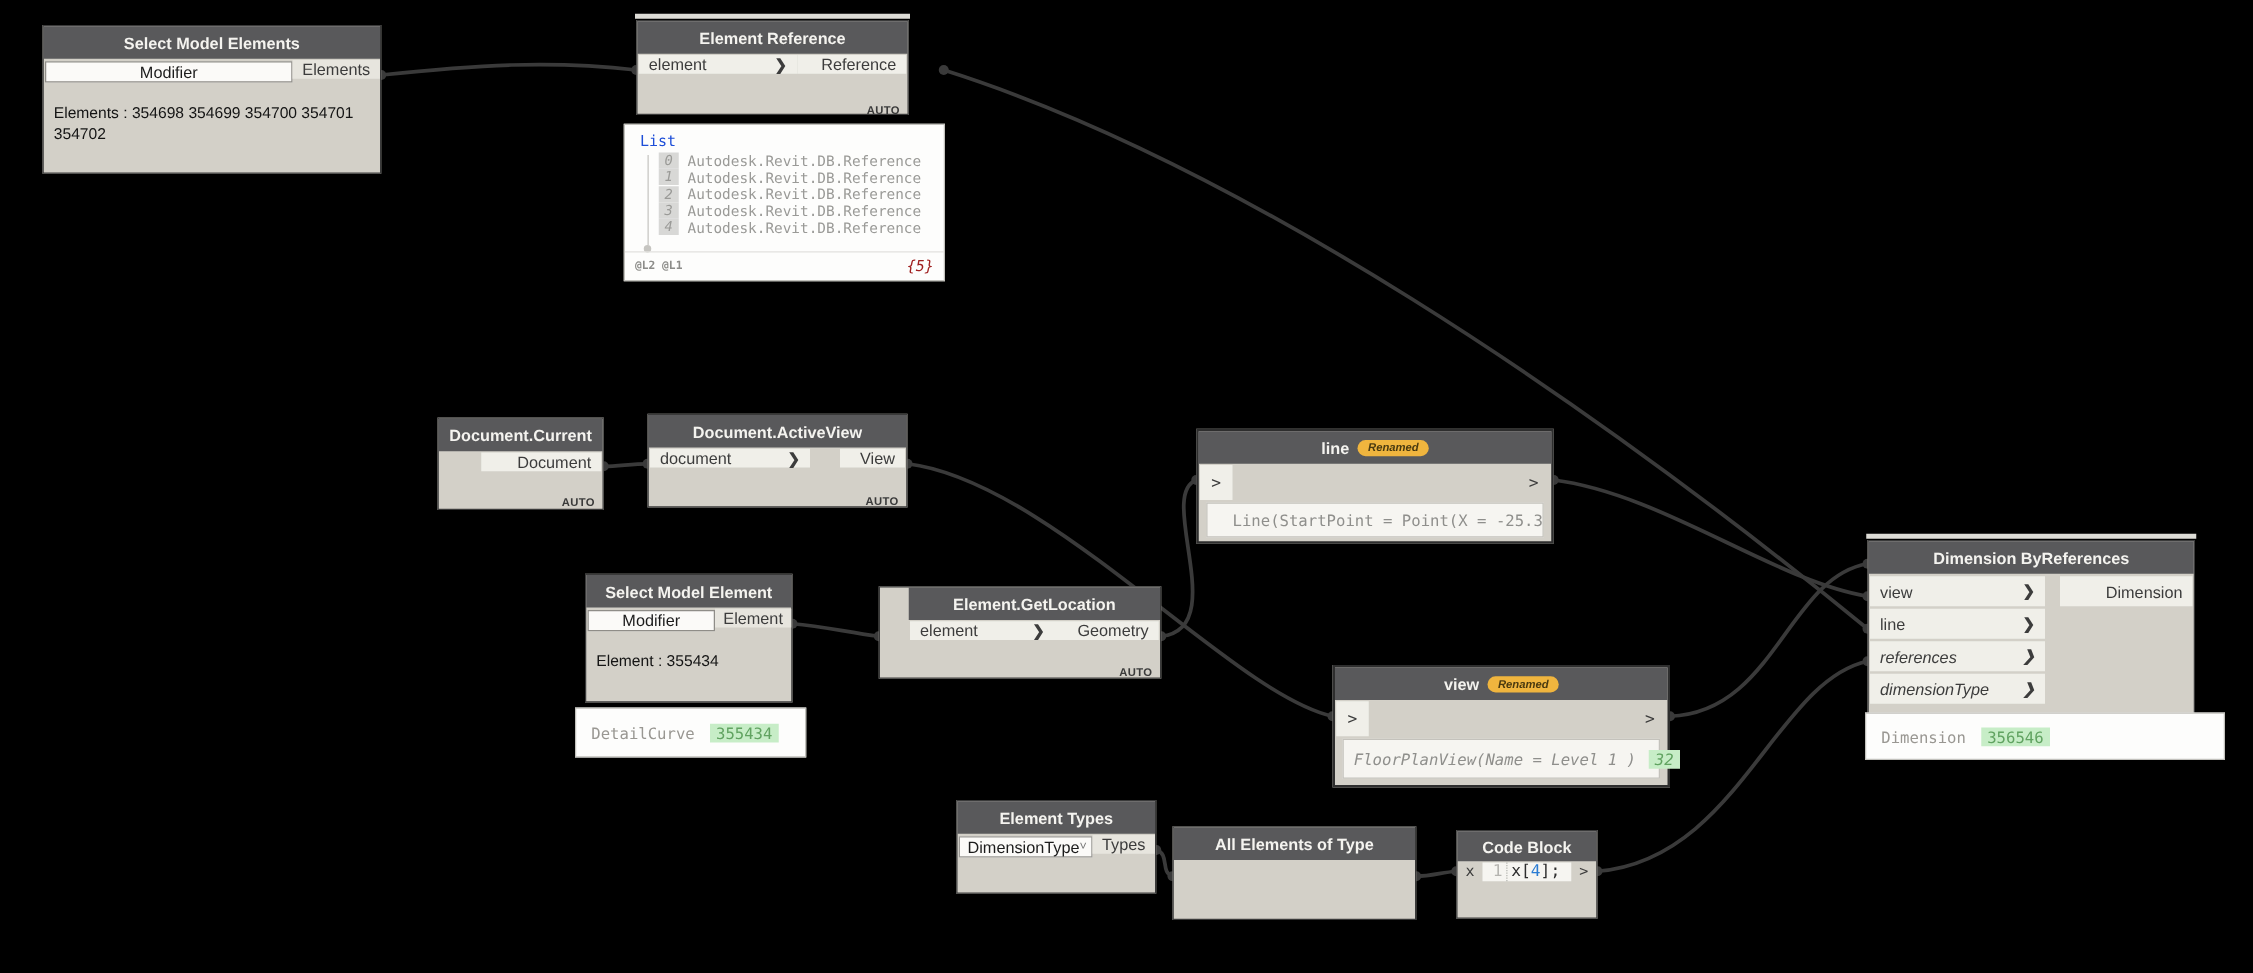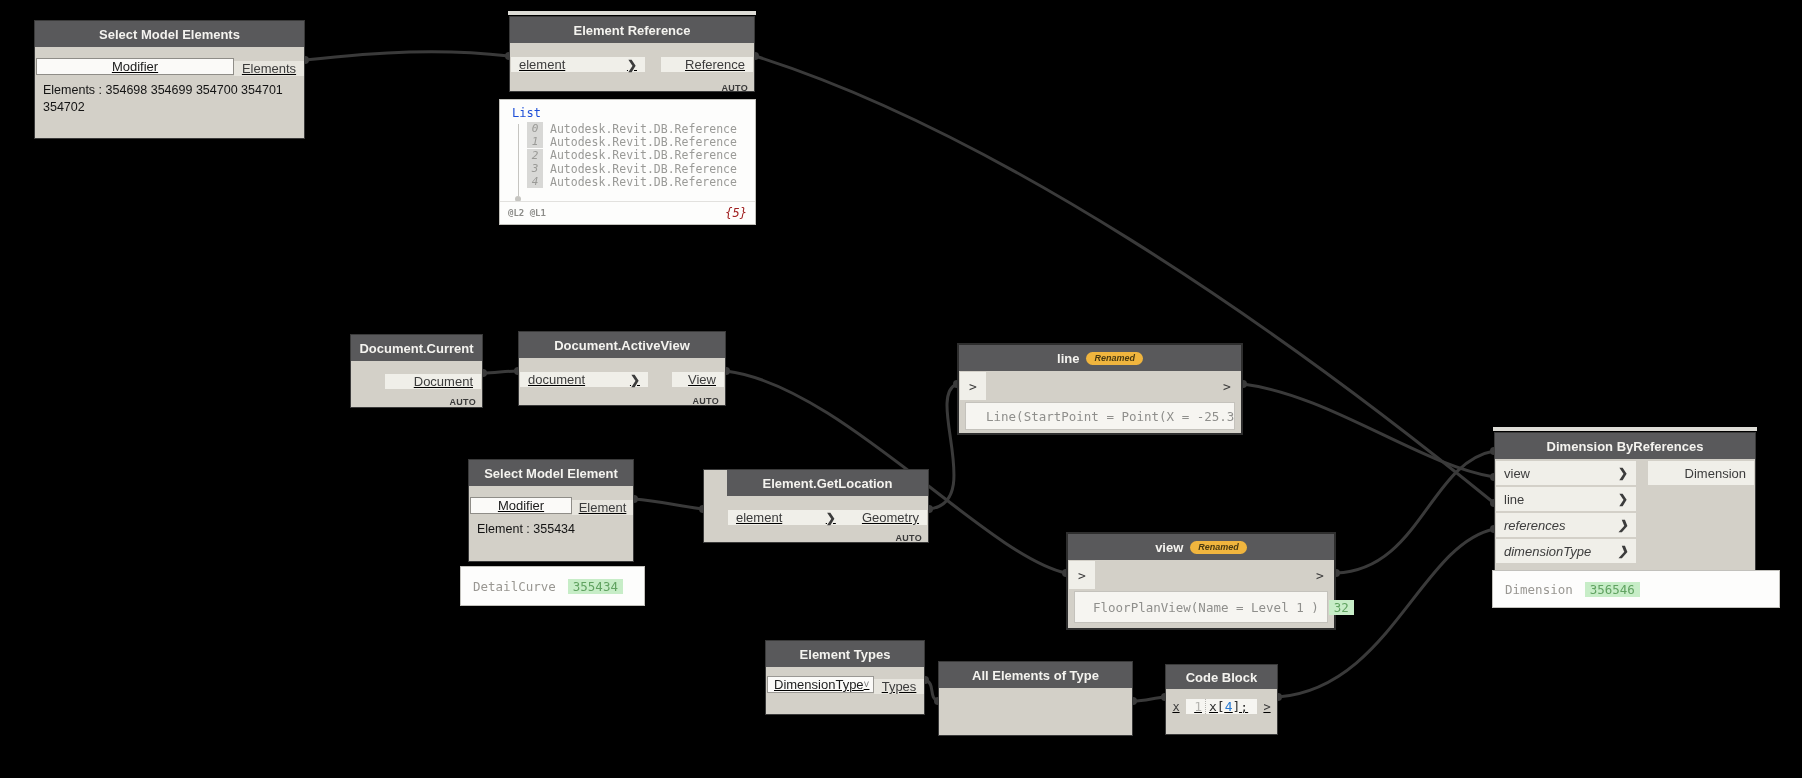--- a/index.html
+++ b/index.html
@@ -5,21 +5,21 @@
   html,body{margin:0;padding:0;background:#000;}
   #canvas{position:relative;width:1802px;height:778px;background:#000;overflow:hidden;
     font-family:"Liberation Sans",sans-serif;}
   #wires{position:absolute;left:0;top:0;width:1802px;height:778px;}
   .node{position:absolute;background:#d3d0c8;border:1px solid #3a3a3a;box-sizing:border-box;}
   .node.selected::before{content:"";position:absolute;left:-2px;right:-2px;top:-6px;height:4px;background:#dddcd6;}
   .hdr{background:#59595b;color:#f4f3ef;font-size:13px;font-weight:bold;display:flex;
     align-items:center;justify-content:center;gap:7px;}
   .badge{background:#f0b53e;color:#4a3a10;font-size:9px;font-style:italic;font-weight:bold;
     padding:1px 8px;border-radius:8px;line-height:11px;}
-  .row{display:flex;align-items:flex-end;padding:1px 0;text-decoration:underline;}
+  .row{display:flex;align-items:flex-start;padding:1px 0;}
   .portbox{background:#f0efe9;color:#3c3c3c;font-size:13px;display:flex;align-items:center;
     padding:0 8px;box-sizing:border-box;}
   .chev{margin-left:auto;font-weight:bold;font-size:12px;color:#3c3c3c;}
   .outbox{background:#f0efe9;color:#3c3c3c;font-size:13px;display:flex;align-items:center;
     justify-content:flex-end;padding:0 8px;box-sizing:border-box;margin-left:auto;}
   .footer{display:flex;align-items:flex-end;justify-content:flex-end;padding:2px 6px 3px 0;}
   .auto{font-size:9px;font-weight:bold;color:#3a3a3a;letter-spacing:.3px;}
   .btn{background:#fbfaf8;border:1px solid #8f8d88;color:#1c1c1c;font-size:13px;
     display:flex;align-items:center;justify-content:center;box-sizing:border-box;}
   .outstrip{background:#e7e5de;color:#3c3c3c;font-size:13px;display:flex;align-items:center;
@@ -97,21 +97,21 @@
     <div class="hdr" style="height:26px;justify-content:center;">
       <span>Select Model Elements</span>
     </div>
     <div class="row" style="height:28px;">
       <div class="btn" style="width:198px;margin:1px 0 1px 1px;">Modifier</div>
       <div class="outstrip" style="flex:1;">Elements</div>
     </div>
     <div class="bodytxt">Elements : 354698 354699 354700 354701 354702</div>
   </div>
 
-  <div class="node selected" style="left:509px;top:16px;width:246px;height:76px;">
+  <div class="node selected" style="left:509px;top:16px;width:218px;height:76px;">
     <div class="hdr" style="height:26px;">
       <span>Element Reference</span>
     </div>
     <div class="row" style="height:28px;">
       <div class="portbox" style="width:134px;margin-left:1px;">
         <span>element</span>
         <span class="chev">❯</span>
       </div>
       <div class="outbox" style="width:92px;margin-right:1px;">Reference</div>
     </div>
@@ -227,21 +227,21 @@
   </div>
 
   <div class="node" style="left:1066px;top:532px;width:270px;height:98px;border:2px solid #2e2e2e;">
     <div class="hdr" style="height:26px;">
       <span>view</span>
       <span class="badge">Renamed</span>
     </div>
     <div class="watchbody" style="height:66px;">
       <div class="watchport" style="left:1px;top:1px;">&gt;</div>
       <div class="watchport rgt" style="right:1px;top:1px;">&gt;</div>
-      <div class="watchcontent" style="left:6px;right:6px;top:31px;height:30px;padding-left:18px;gap:10px;">
+      <div class="watchcontent" style="left:6px;right:6px;top:31px;height:30px;padding-left:8px;gap:10px;font-style:italic;">
         <span style="white-space:nowrap;">FloorPlanView(Name = Level 1 )</span>
         <span class="greenchip">32</span>
       </div>
     </div>
   </div>
 
   <div class="node" style="left:765px;top:640px;width:160px;height:75px;">
     <div class="hdr" style="height:26px;">
       <span>Element Types</span>
     </div>

